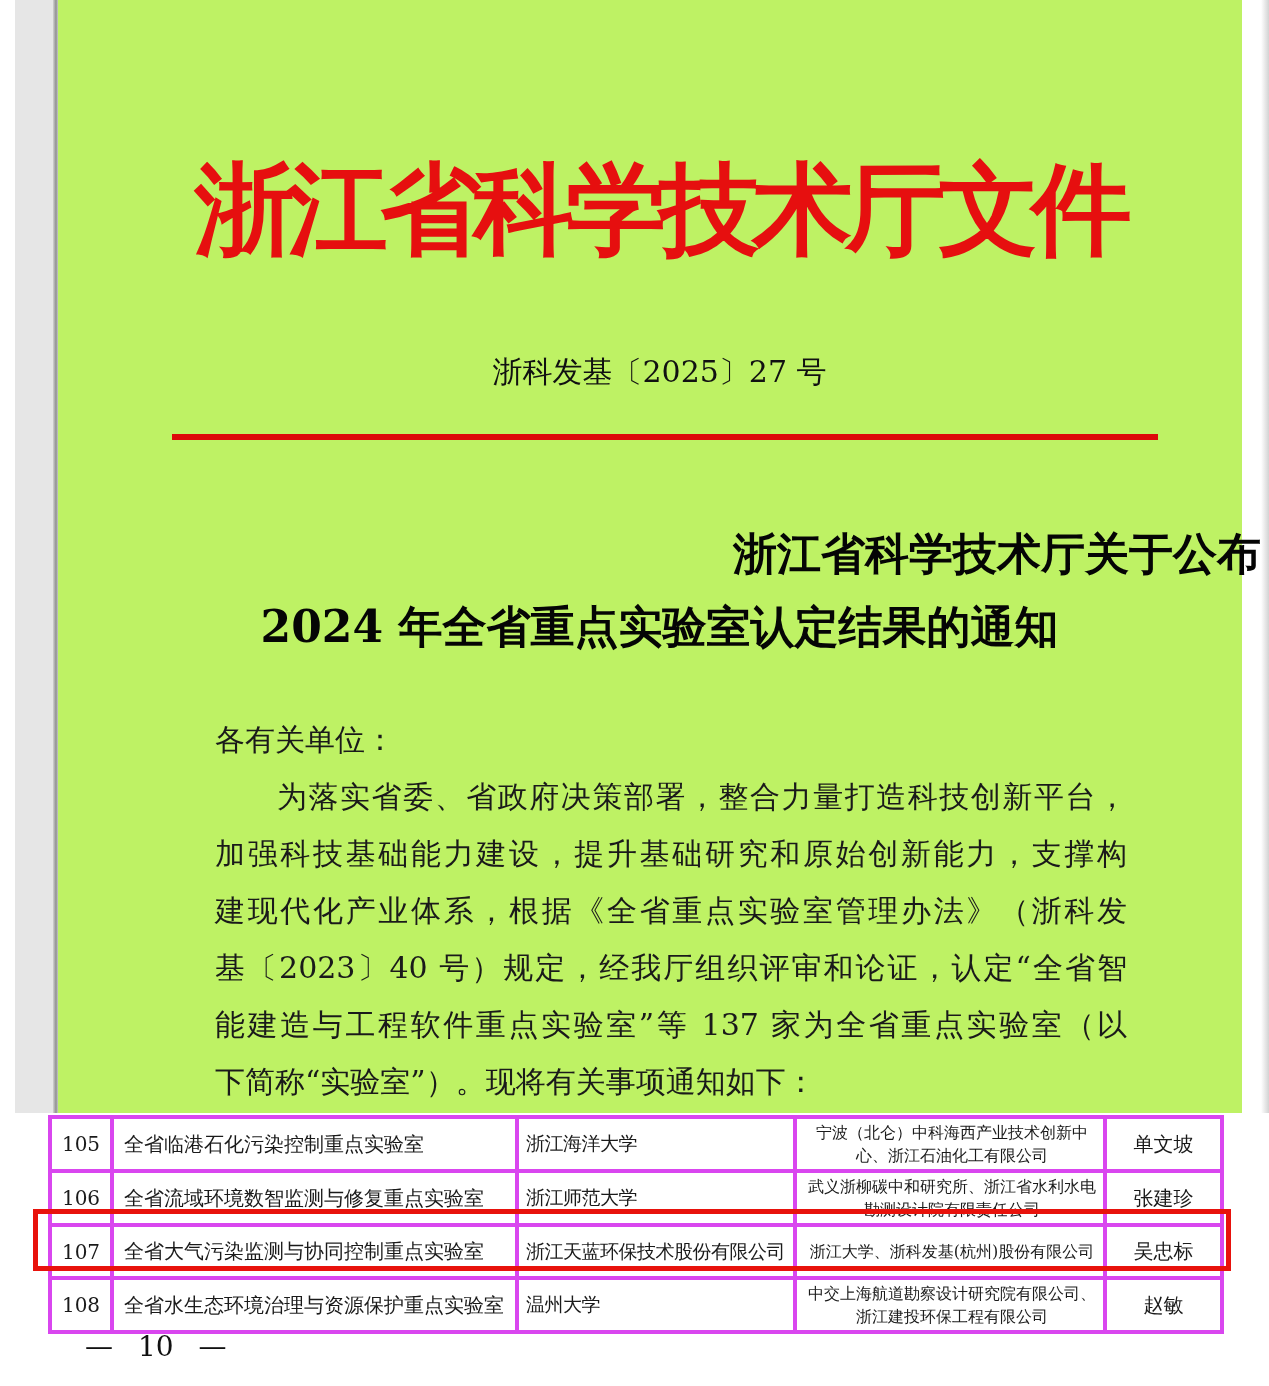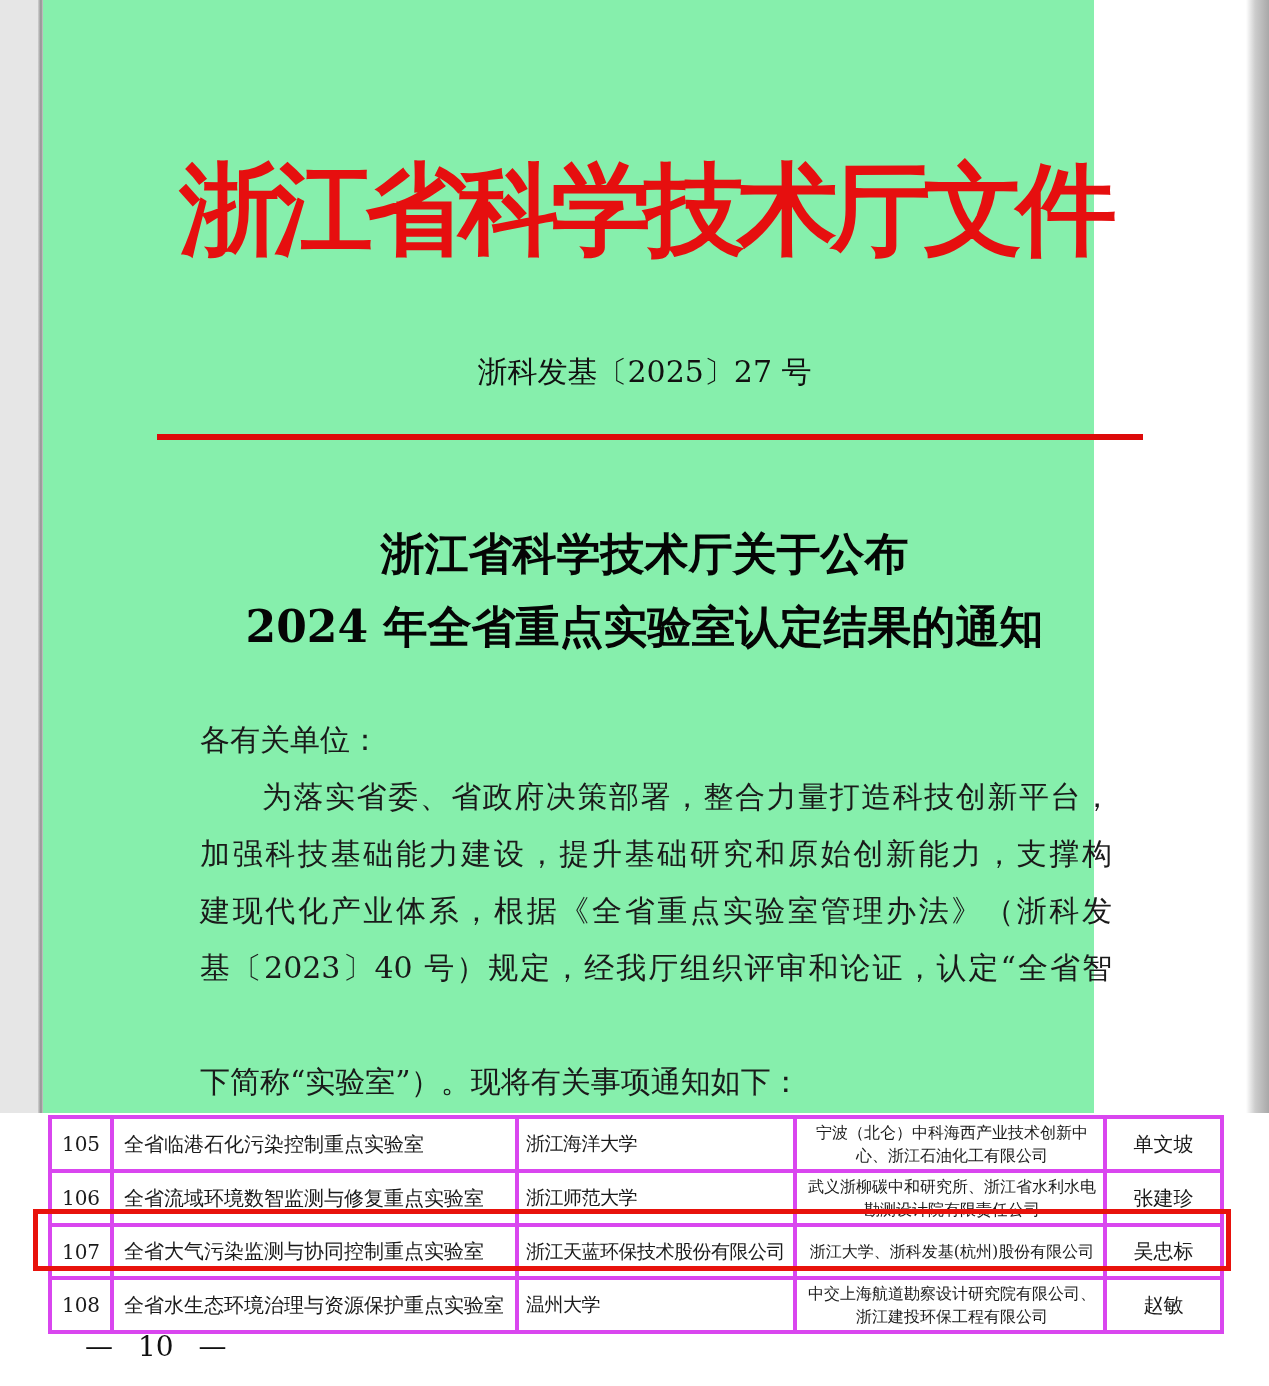--- a/index.html
+++ b/index.html
@@ -3,39 +3,39 @@
 <meta charset="utf-8">
 <style>
   html,body { margin:0; padding:0; background:#ffffff; }
   .canvas {
     position:relative; width:1269px; height:1386px; overflow:hidden;
     background:#ffffff;
     font-family:"DejaVu Serif","Liberation Serif",serif;
     color:#1a1a1a;
   }
   
-  .photo { position:absolute; left:0; top:0; width:1094px; height:1113px; background:#86efac; }
+  .photo { position:absolute; left:15px; top:0; width:1227px; height:1113px; background:#bef264; }
   .strip-left  { position:absolute; left:0; top:0; width:38px; height:1113px; background:#e6e6e6; }
   .edge-left   { position:absolute; left:38px; top:0; width:5px; height:1113px;
                  background:linear-gradient(90deg,#d2d2d2,#8f8f8f 60%,#c9c9c9); }
   .strip-right { position:absolute; left:1246px; top:0; width:23px; height:1113px;
                  background:linear-gradient(90deg,#ffffff,#cccccc 40%,#a8a8a8); }
   .header-title {
     position:absolute; left:43px; top:142px; width:1203px; height:140px;
     text-align:center; font-size:100px; line-height:135px; font-weight:bold;
     color:#e60f0f; letter-spacing:-7px; white-space:nowrap;
   }
   .doc-number {
     position:absolute; left:43px; top:352px; width:1203px;
     text-align:center; font-size:30px; line-height:40px; color:#111;
   }
   .red-rule { position:absolute; left:157px; top:434px; width:986px; height:6px; background:#dd0a0a; }
   .doc-title { position:absolute; left:43px; width:1203px; text-align:center;
                font-size:44px; line-height:54px; font-weight:bold; color:#050505; white-space:nowrap; }
-  .title-1 { top:527px; }
+  .title-1 { top:527px;text-align:right; }
   .title-2 { top:600px; }
   .salutation { position:absolute; left:200px; top:720px; font-size:30px; line-height:40px; }
   .body-line {
     position:absolute; left:200px; width:912px; height:44px;
     font-size:30px; line-height:40px;
     text-align:justify; text-align-last:justify;
   }
   .body-line.indent { text-indent:62px; }
   .body-line.last { text-align:center; text-align-last:left; }
   .bl-0 { top:777px; } .bl-1 { top:834px; } .bl-2 { top:891px; }
@@ -79,20 +79,21 @@
 
     <div class="doc-title title-1">浙江省科学技术厅关于公布</div>
     <div class="doc-title title-2">2024 年全省重点实验室认定结果的通知</div>
 
     <div class="salutation">各有关单位：</div>
 
     <div class="body-line bl-0 indent">为落实省委、省政府决策部署，整合力量打造科技创新平台，</div>
     <div class="body-line bl-2">建现代化产业体系，根据《全省重点实验室管理办法》（浙科发</div>
     <div class="body-line bl-1">加强科技基础能力建设，提升基础研究和原始创新能力，支撑构</div>
     <div class="body-line bl-3">基〔2023〕40 号）规定，经我厅组织评审和论证，认定“全省智</div>
+    <div class="body-line bl-4">能建造与工程软件重点实验室”等 137 家为全省重点实验室（以</div>
     <div class="body-line bl-5 last">下简称“实验室”）。现将有关事项通知如下：</div>
   </div>
 
   <div class="table-band">
     <table class="labs">
       <colgroup>
         <col style="width:62px">
           <col style="width:405px">
           <col style="width:278px">
         <col style="width:310px">

